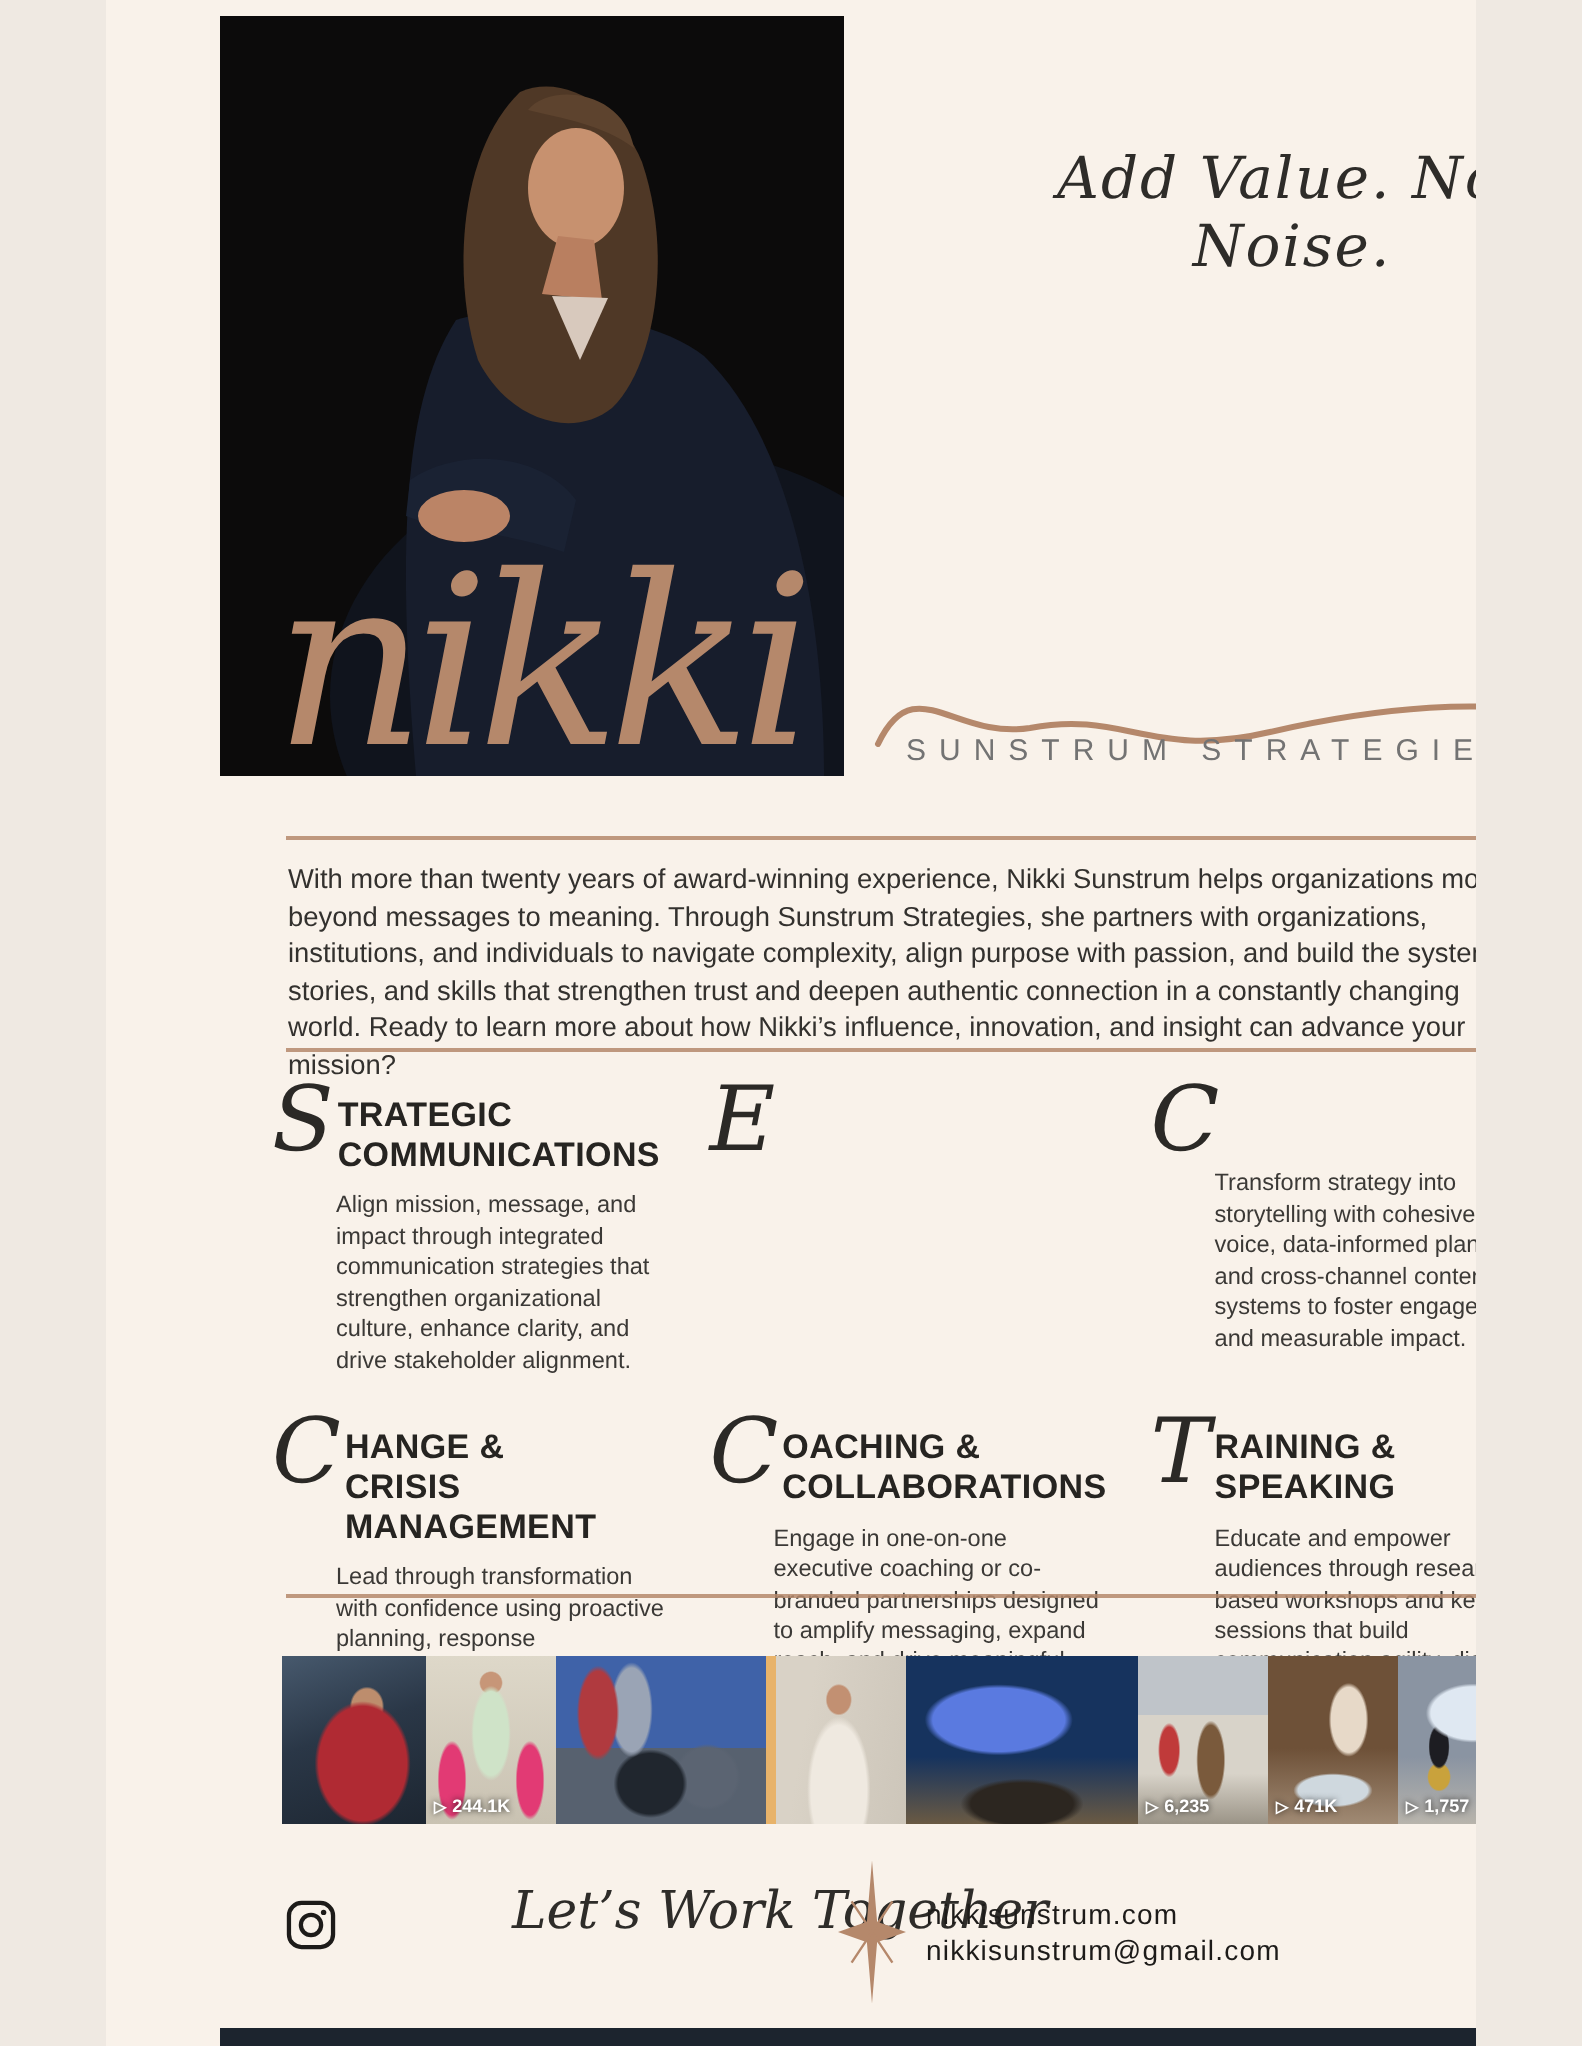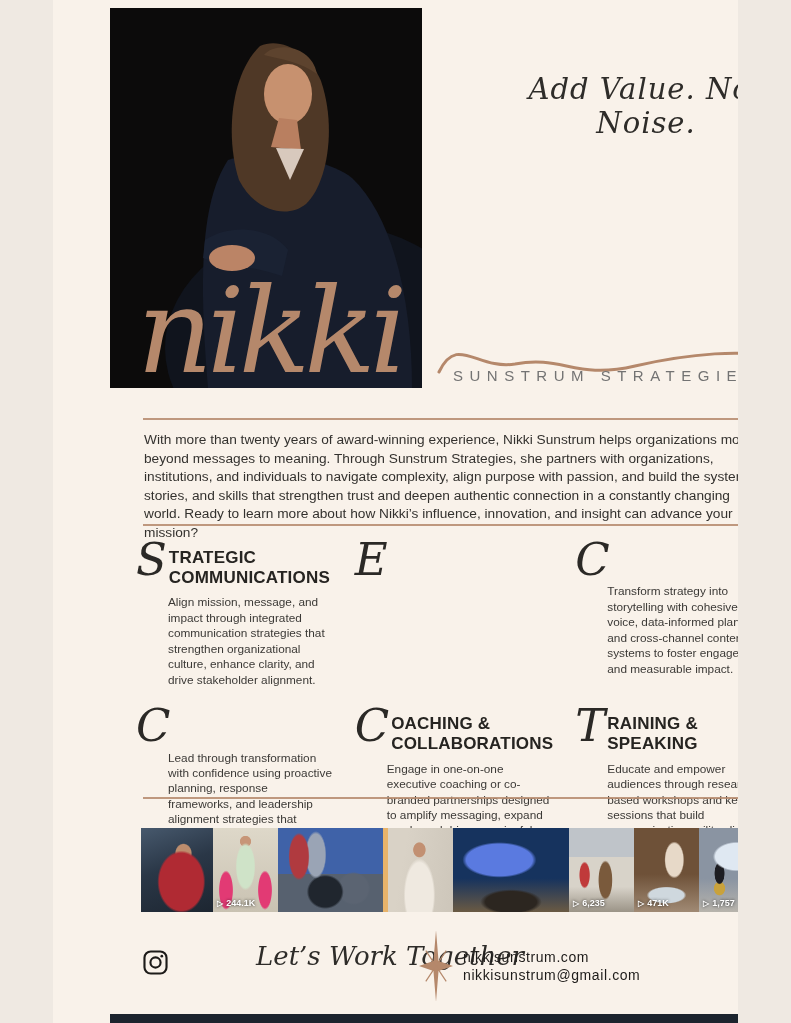--- a/index.html
+++ b/index.html
@@ -144,20 +144,24 @@
     </div>
     <div class="svc">
       <div class="svc-head">
         <span class="cap">C</span>
       </div>
       <div class="svc-body">Transform strategy into storytelling with cohesive brand voice, data-informed planning, and cross-channel content systems to foster engagement and measurable impact.</div>
     </div>
     <div class="svc">
       <div class="svc-head">
         <span class="cap">C</span>
+        <div class="svc-title">
+          <span>HANGE &amp;</span>
+          <span>CRISIS MANAGEMENT</span>
+        </div>
       </div>
       <div class="svc-body">Lead through transformation with confidence using proactive planning, response frameworks, and leadership alignment strategies that protect reputation and maintain trust.</div>
     </div>
     <div class="svc">
       <div class="svc-head">
         <span class="cap">C</span>
         <div class="svc-title">
           <span>OACHING &amp;</span>
           <span>COLLABORATIONS</span>
         </div>

